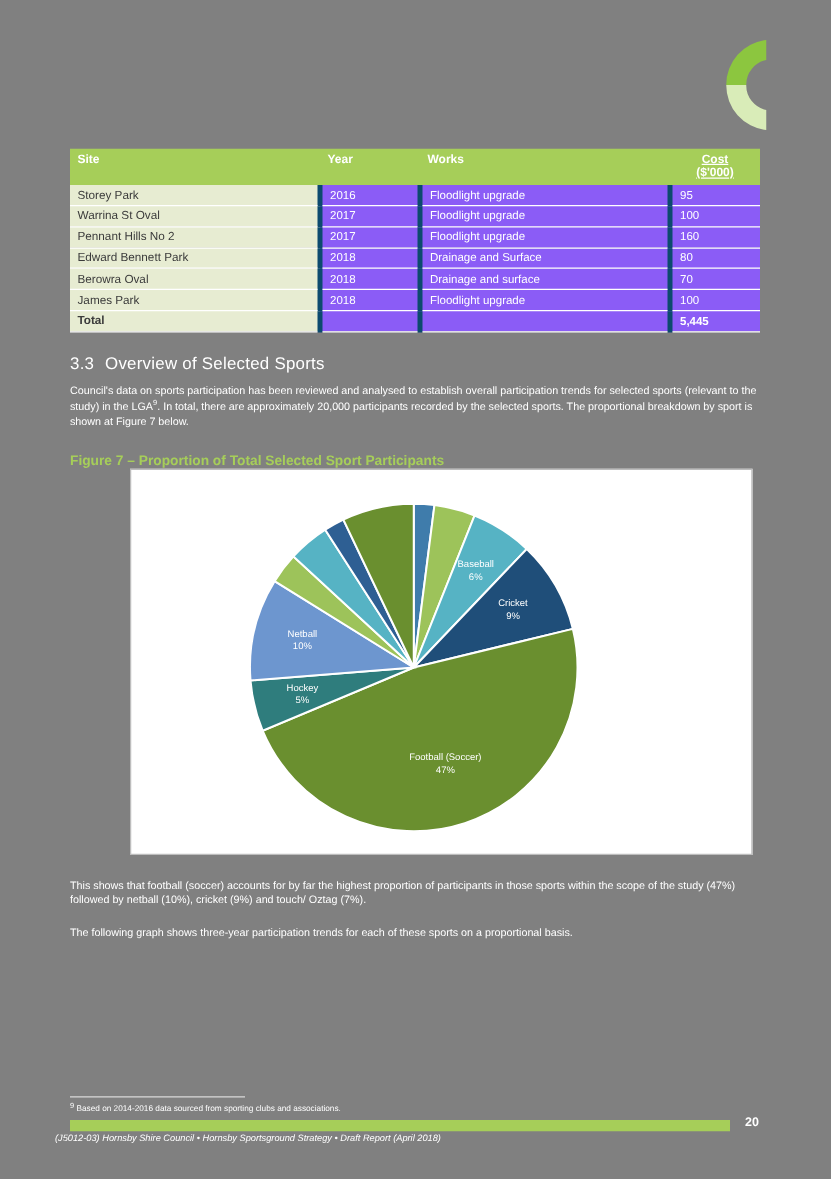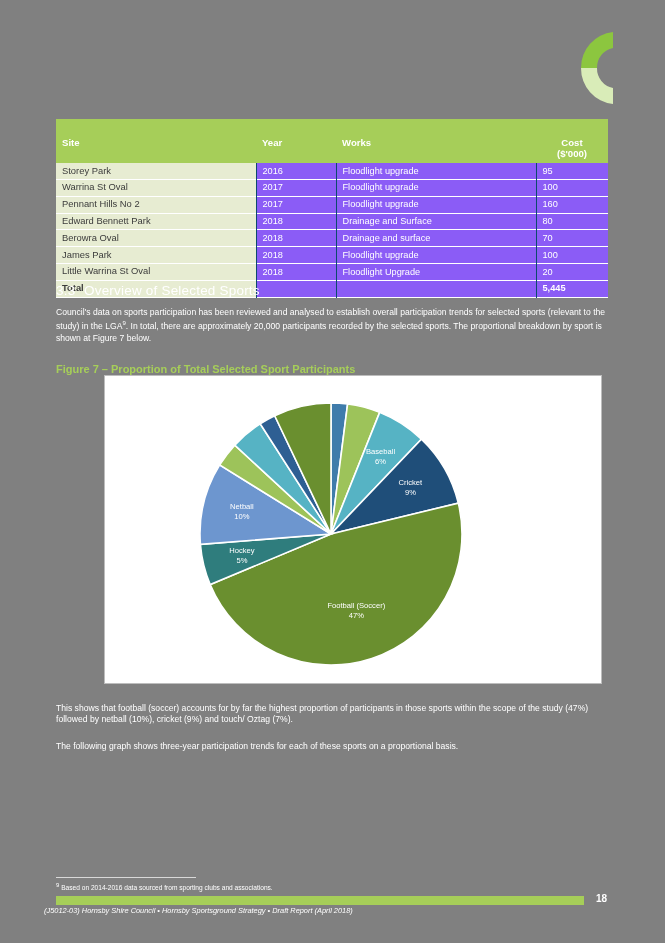--- a/index.html
+++ b/index.html
@@ -15,37 +15,37 @@
 
   
   .logo{position:absolute;left:557px;top:26px;width:62px;height:84px;}
 
   
   .tbl-wrap{position:absolute;left:56px;top:119px;width:552px;}
   table{border-collapse:collapse;width:100%;table-layout:fixed;
         font-size:9.2px;line-height:1.15;}
   th{
     background:#a6ce59;color:#ffffff;font-weight:bold;
-    text-align:left;padding:18px 6px 4px 6px;vertical-align:top;
+    text-align:left;padding:3px 6px 4px 6px;vertical-align:top;
     font-size:9.6px;
   }
   th.year{width:68px;}
   th.works{width:auto;}
-  th.cost{width:60px;text-align:center;}
+  th.cost{width:60px;text-align:center;text-decoration:underline;}
   td{padding:2.5px 6px;vertical-align:middle;border:0;}
   tbody tr td.site{background:#e7ecd2;color:#3b3b3b;font-size:9.4px;width:160px;}
   tbody tr td.year,
   tbody tr td.works,
   tbody tr td.cost{background:#8b5cf6;color:#ffffff;}
   tbody tr td.cost{text-align:left;}
   tbody tr td.year{text-align:left;}
   tbody tr.total td.site{font-weight:bold;}
   tbody tr.total td.cost{font-weight:bold;}
   tbody tr{border-bottom:1px solid #ffffff;}
-  .tbl-wrap table tr td{border-right:1px solid #0c4a6e;}
+  .tbl-wrap table tr td{border-right:4px solid #0c4a6e;}
   .tbl-wrap table tr td:last-child{border-right:0;}
 
   
   .h2{position:absolute;left:56px;top:283px;font-size:13.5px;color:#ffffff;
       letter-spacing:0.2px;}
   .h2 .num{display:inline-block;width:28px;}
   .para{position:absolute;font-size:8.6px;line-height:11.4px;color:#ffffff;
         width:556px;left:56px;text-align:left;}
   .p1{top:307px;}
   .figcap{position:absolute;left:56px;top:363px;font-size:11px;font-weight:bold;
@@ -129,26 +129,20 @@
             <td class="site">Berowra Oval</td>
             <td class="year">2018</td>
             <td class="works">Drainage and surface</td>
             <td class="cost">70</td>
           </tr>
           <tr>
             <td class="site">James Park</td>
             <td class="year">2018</td>
             <td class="works">Floodlight upgrade</td>
             <td class="cost">100</td>
-          </tr>
-          <tr>
-            <td class="site">Little Warrina St Oval</td>
-            <td class="year">2018</td>
-            <td class="works">Floodlight Upgrade</td>
-            <td class="cost">20</td>
           </tr>
           <tr class="total">
             <td class="site">Total</td>
             <td class="year"></td>
             <td class="works"></td>
             <td class="cost">5,445</td>
           </tr>
         </tbody>
     </table>
   </div>
@@ -202,16 +196,16 @@
 
   <div class="para p2">This shows that football (soccer) accounts for by far the highest proportion of participants in those sports within the scope of the study (47%) followed by netball (10%), cricket (9%) and touch/ Oztag (7%).</div>
   <div class="para p3">The following graph shows three-year participation trends for each of these sports on a proportional basis.</div>
 
   <div class="fn-rule"></div>
   <div class="footnote">
     <span class="sup">9</span>
     <span>Based on 2014-2016 data sourced from sporting clubs and associations.</span>
   </div>
   <div class="footbar"></div>
-  <div class="pageno">18</div>
+  <div class="pageno">20</div>
   <div class="footer-text">(J5012-03) Hornsby Shire Council • Hornsby Sportsground Strategy • Draft Report (April 2018)</div>
 
 </div>
 
 </body></html>

